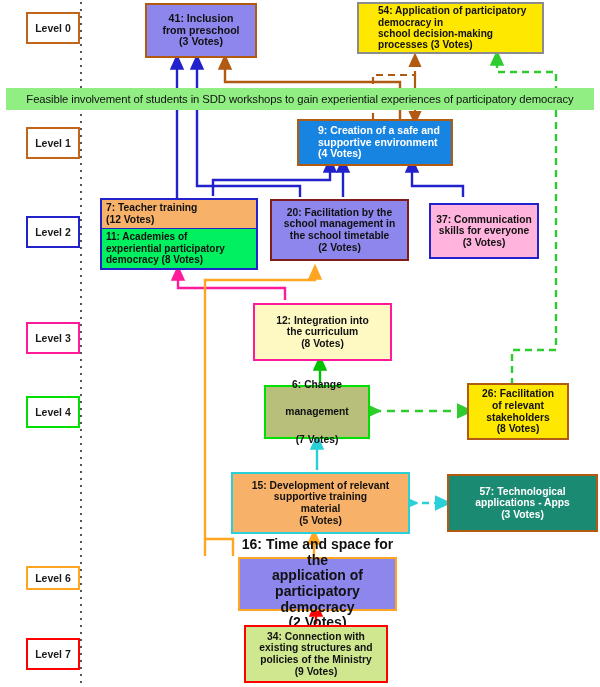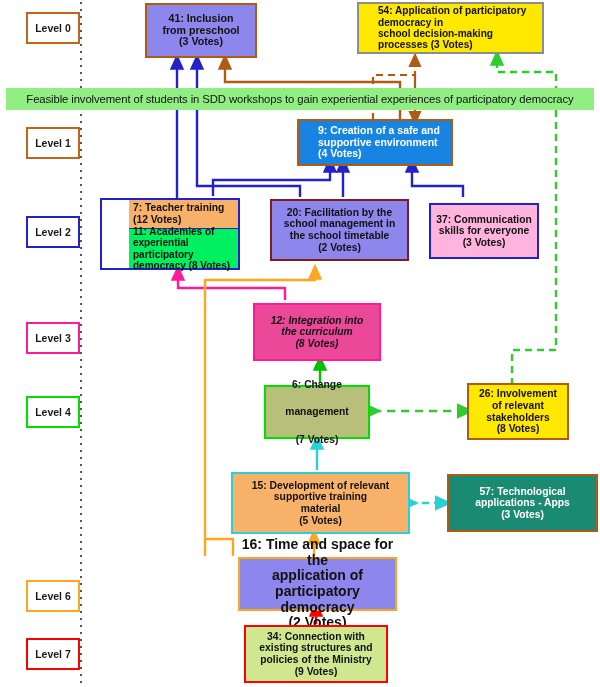--- a/index.html
+++ b/index.html
@@ -102,21 +102,21 @@
   </div>
   <div class="lvl" style="left:26px;top:216px;width:54px;height:32px;border-color:#2222cc;">
     <span>Level 2</span>
   </div>
   <div class="lvl" style="left:26px;top:322px;width:54px;height:32px;border-color:#ff1a9a;">
     <span>Level 3</span>
   </div>
   <div class="lvl" style="left:26px;top:396px;width:54px;height:32px;border-color:#00e000;">
     <span>Level 4</span>
   </div>
-  <div class="lvl" style="left:26px;top:580px;width:54px;height:32px;border-color:#ffa51f;">
+  <div class="lvl" style="left:26px;top:566px;width:54px;height:24px;border-color:#ffa51f;">
     <span>Level 6</span>
   </div>
   <div class="lvl" style="left:26px;top:638px;width:54px;height:32px;border-color:#ff0000;">
     <span>Level 7</span>
   </div>
 
   <div class="banner" style="left:6px;top:88px;width:588px;height:22px;">
     <span>Feasible involvement of students in SDD workshops to gain experiential experiences of participatory democracy</span>
   </div>
 
@@ -132,21 +132,21 @@
     <span>school decision-making</span>
     <span>processes (3 Votes)</span>
   </div>
 
   <div class="node leftalign" style="left:297px;top:119px;width:156px;height:47px;background:#1684e0;border:2.5px solid #b05a12;font-size:10.5px;color:#ffffff;">
     <span>9: Creation of a safe and</span>
     <span>supportive environment</span>
     <span> (4 Votes)</span>
   </div>
 
-  <div class="stack" style="left:100px;top:198px;width:140px;height:72px;padding-left:27px;">
+  <div class="stack" style="left:100px;top:198px;width:158px;height:72px;">
     <div class="seg" style="height:28px;background:#f8b168;font-size:10.3px;">
       <span>7: Teacher training</span>
       <span> (12 Votes)</span>
     </div>
     <div class="seg" style="height:40px;background:#00f060;font-size:10px;border-top:1.5px solid #2222cc;">
       <span>11: Academies of</span>
       <span>experiential participatory</span>
       <span>democracy (8 Votes)</span>
     </div>
   </div>
@@ -157,34 +157,34 @@
     <span>the school timetable</span>
     <span>(2 Votes)</span>
   </div>
 
   <div class="node" style="left:429px;top:203px;width:110px;height:56px;background:#ffb3dd;border:2px solid #2222cc;font-size:10.3px;">
     <span>37: Communication</span>
     <span>skills for everyone</span>
     <span>(3 Votes)</span>
   </div>
 
-  <div class="node" style="left:253px;top:303px;width:128px;height:58px;background:#ec4899;border:2.5px solid #ff1a9a;font-size:10.3px;font-style:italic;">
+  <div class="node" style="left:253px;top:303px;width:139px;height:58px;background:#fef9c3;border:2.5px solid #ff1a9a;font-size:10.3px;">
     <span>12: Integration into</span>
     <span>the curriculum</span>
     <span>(8 Votes)</span>
   </div>
 
   <div class="node" style="left:264px;top:385px;width:106px;height:54px;background:#b8bf7a;border:2.5px solid #00e000;font-size:10.3px;gap:16px;">
     <span>6: Change</span>
     <span>management</span>
     <span>(7 Votes)</span>
   </div>
 
   <div class="node" style="left:467px;top:383px;width:102px;height:57px;background:#ffe800;border:2.5px solid #b05a12;font-size:10.3px;">
-    <span>26: Involvement</span>
+    <span>26: Facilitation</span>
     <span>of relevant</span>
     <span>stakeholders</span>
     <span>(8 Votes)</span>
   </div>
 
   <div class="node" style="left:231px;top:472px;width:179px;height:62px;background:#f8b168;border:2.5px solid #2ad0d8;font-size:10.3px;">
     <span>15: Development of relevant</span>
     <span>supportive training</span>
     <span>material</span>
     <span>(5 Votes)</span>

